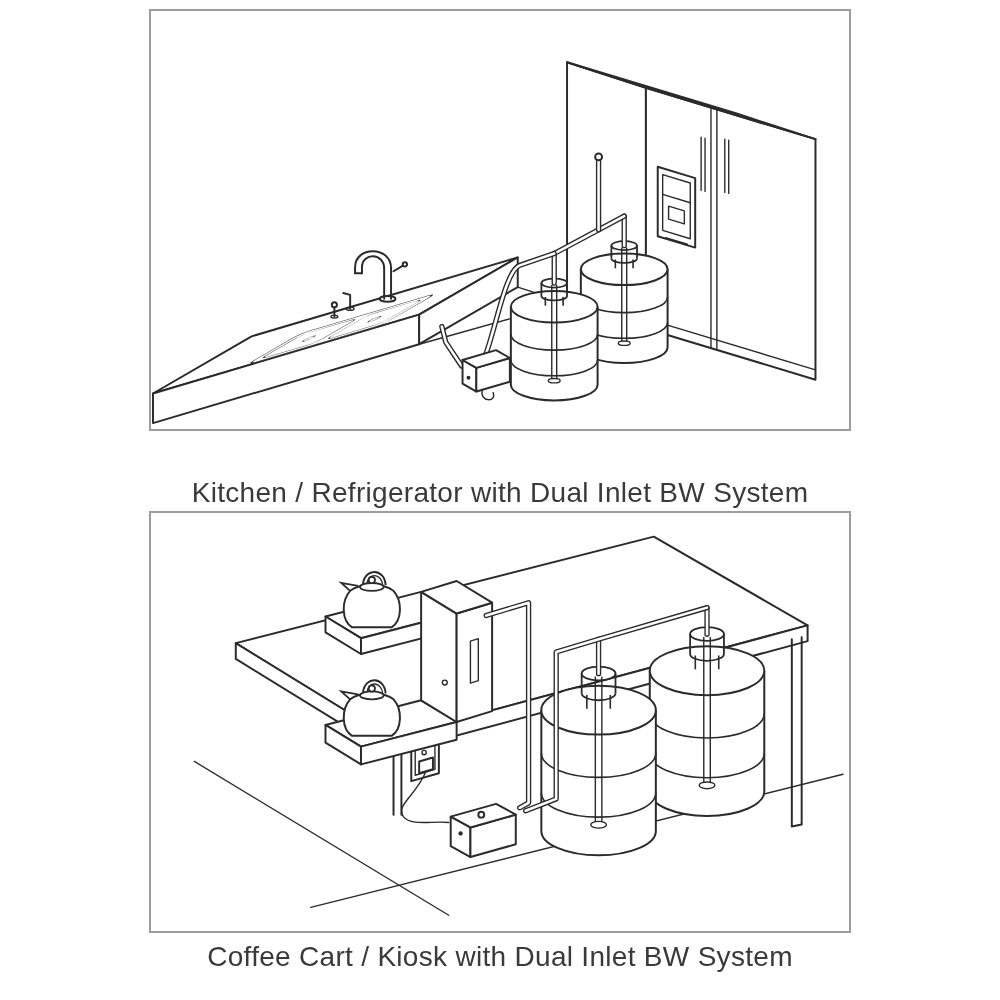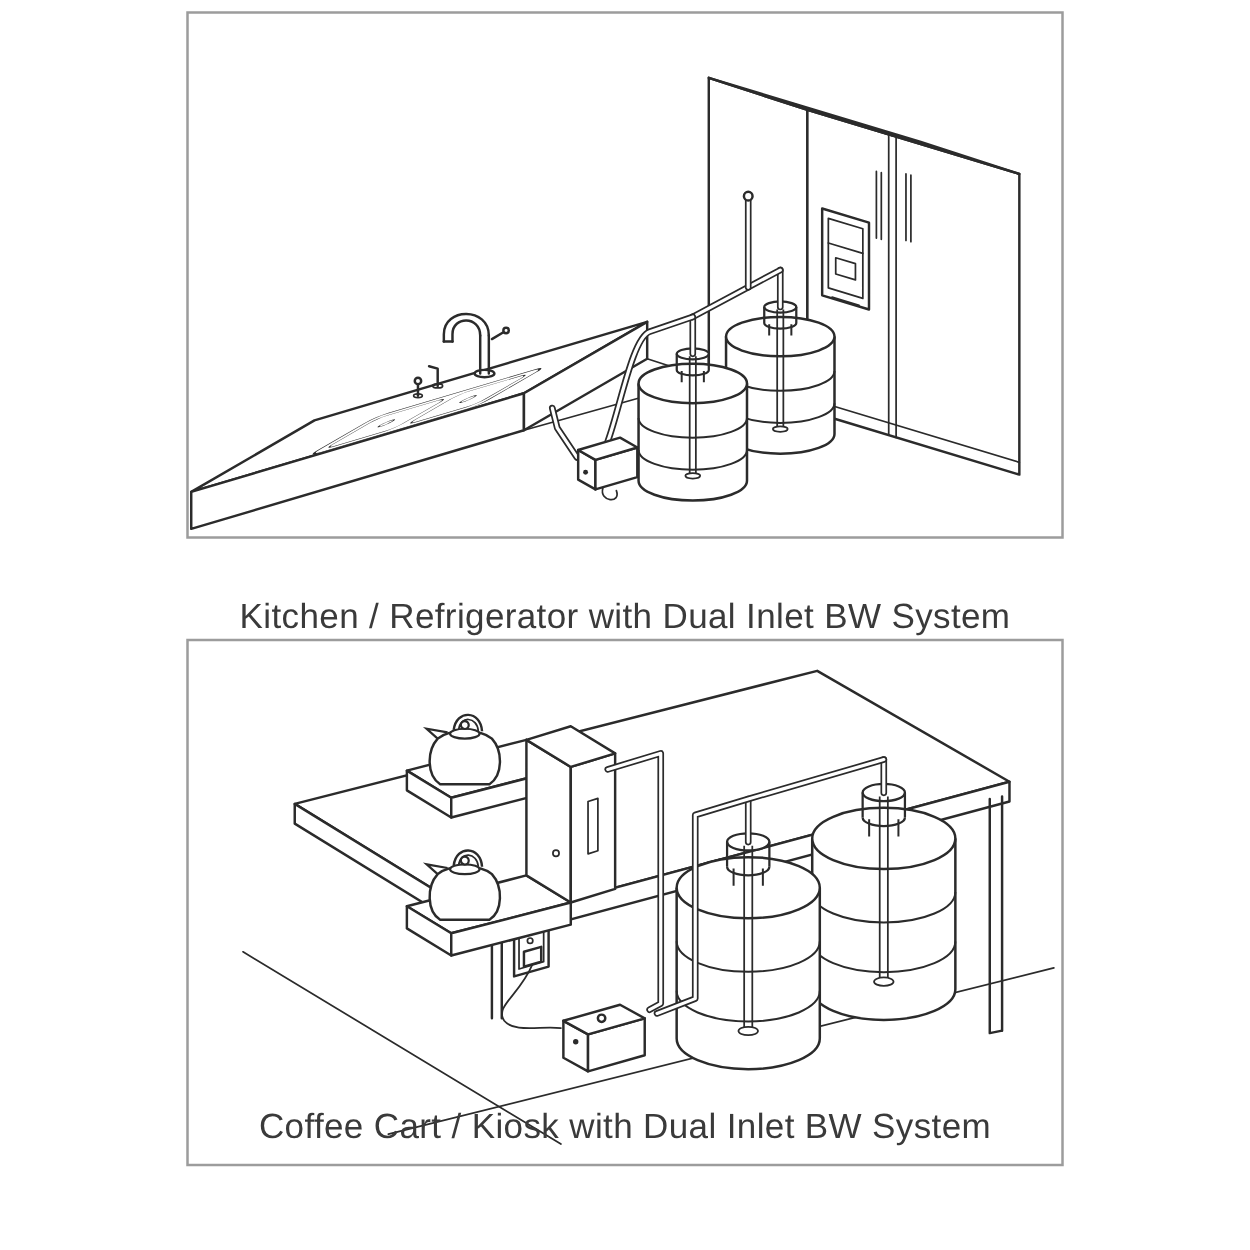--- a/index.html
+++ b/index.html
@@ -5,21 +5,21 @@
   * { margin:0; padding:0; box-sizing:border-box; }
   html,body { width:1000px; height:1000px; background:#ffffff;
     font-family:"Liberation Sans", sans-serif; position:relative; overflow:hidden; }
   .panel { position:absolute; left:149px; width:702px; height:422px;
     border:2px solid #9c9c9c; background:#fff; }
   #panel-top { top:9px; }
   #panel-bottom { top:511px; }
   .caption { position:absolute; left:0; width:1000px; text-align:center;
     font-size:28px; color:#3a3a3a; letter-spacing:0.3px; }
   #caption-top { top:443px;margin-top:34px; }
-  #caption-bottom { top:885px; }
+  #caption-bottom { top:941px; }
   svg { display:block; width:100%; height:100%; }
   .ln   { fill:none;  stroke:#2b2b2b; stroke-width:2;   stroke-linecap:round; stroke-linejoin:round; }
   .fw   { fill:#ffffff; stroke:#2b2b2b; stroke-width:2; stroke-linejoin:round; }
   .thin { fill:none;  stroke:#2b2b2b; stroke-width:1.4; stroke-linecap:round; stroke-linejoin:round; }
   .tubeO{ fill:none;  stroke:#2b2b2b; stroke-width:5.4; stroke-linecap:round; stroke-linejoin:round; }
   .tubeI{ fill:none;  stroke:#ffffff; stroke-width:2.6; stroke-linecap:round; stroke-linejoin:round; }
   .dk   { fill:#2b2b2b; stroke:none; }
 </style>
 </head>
 <body>

